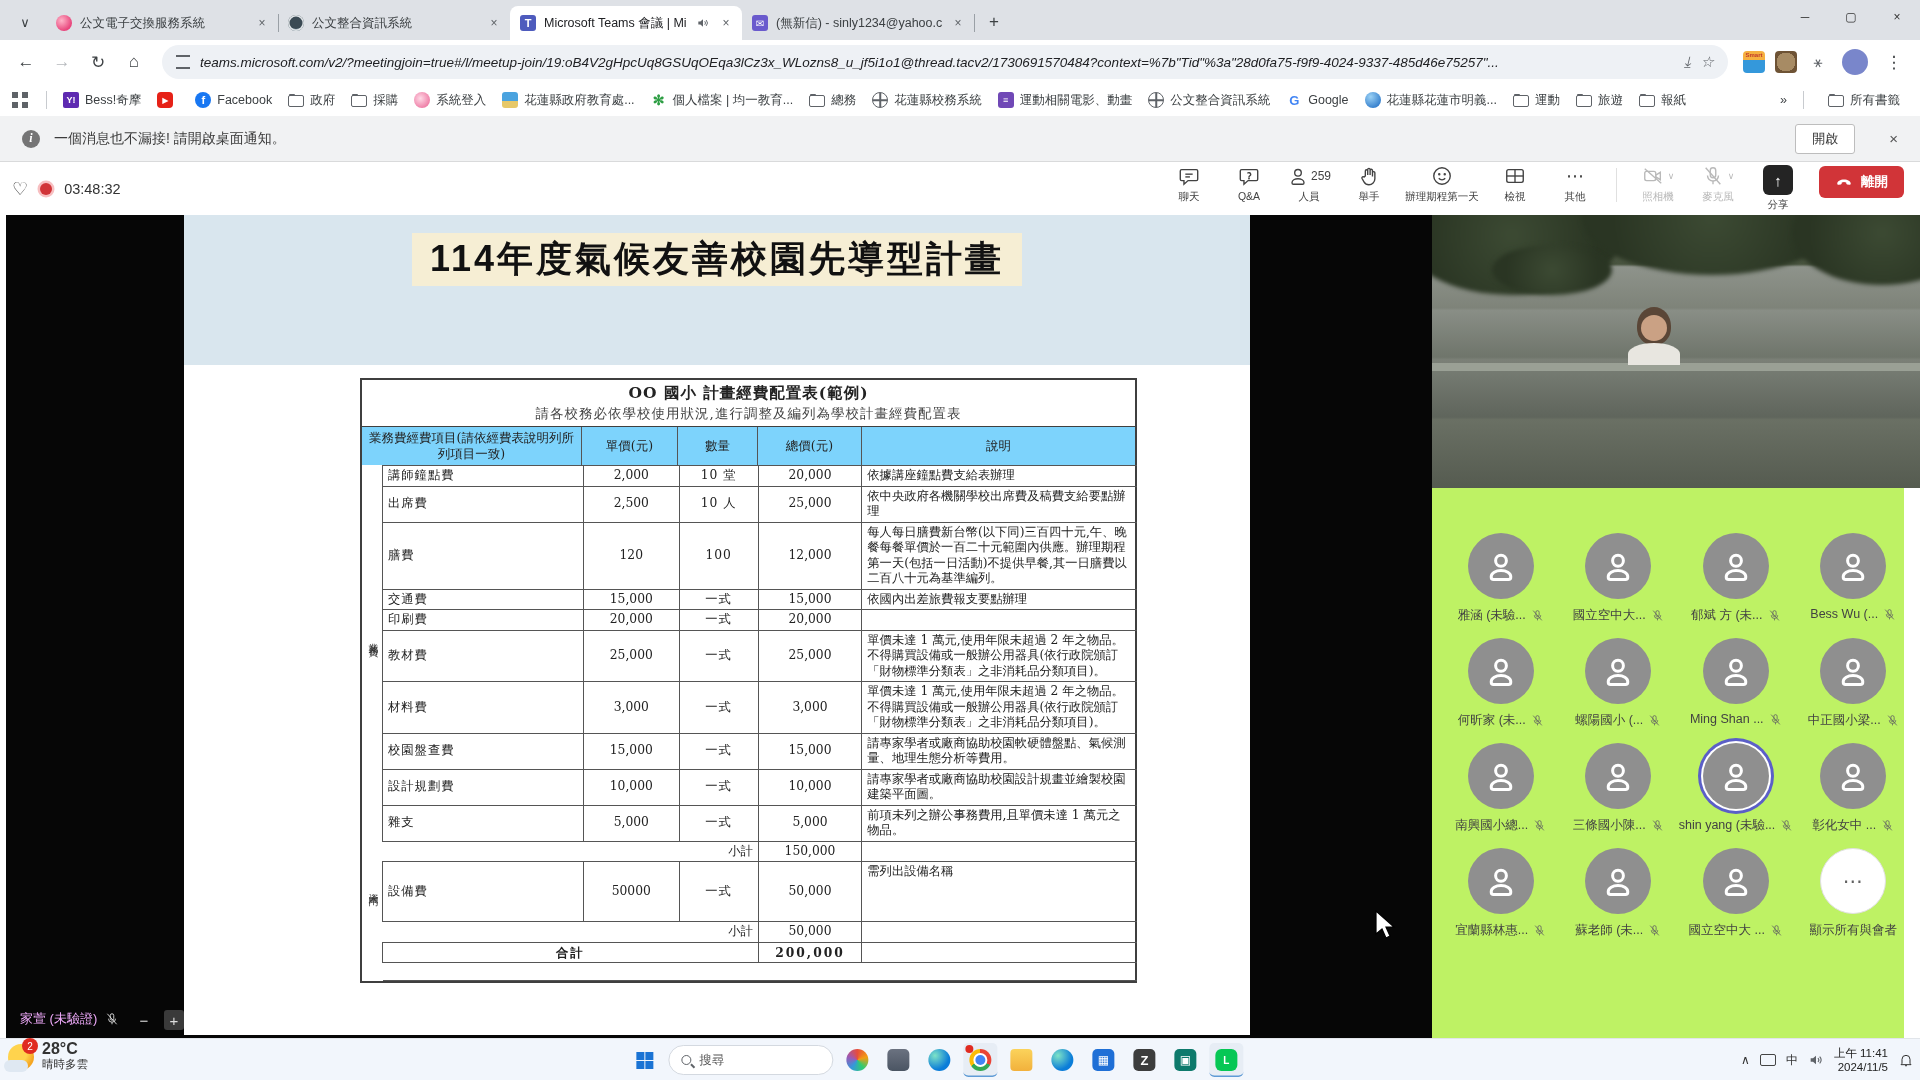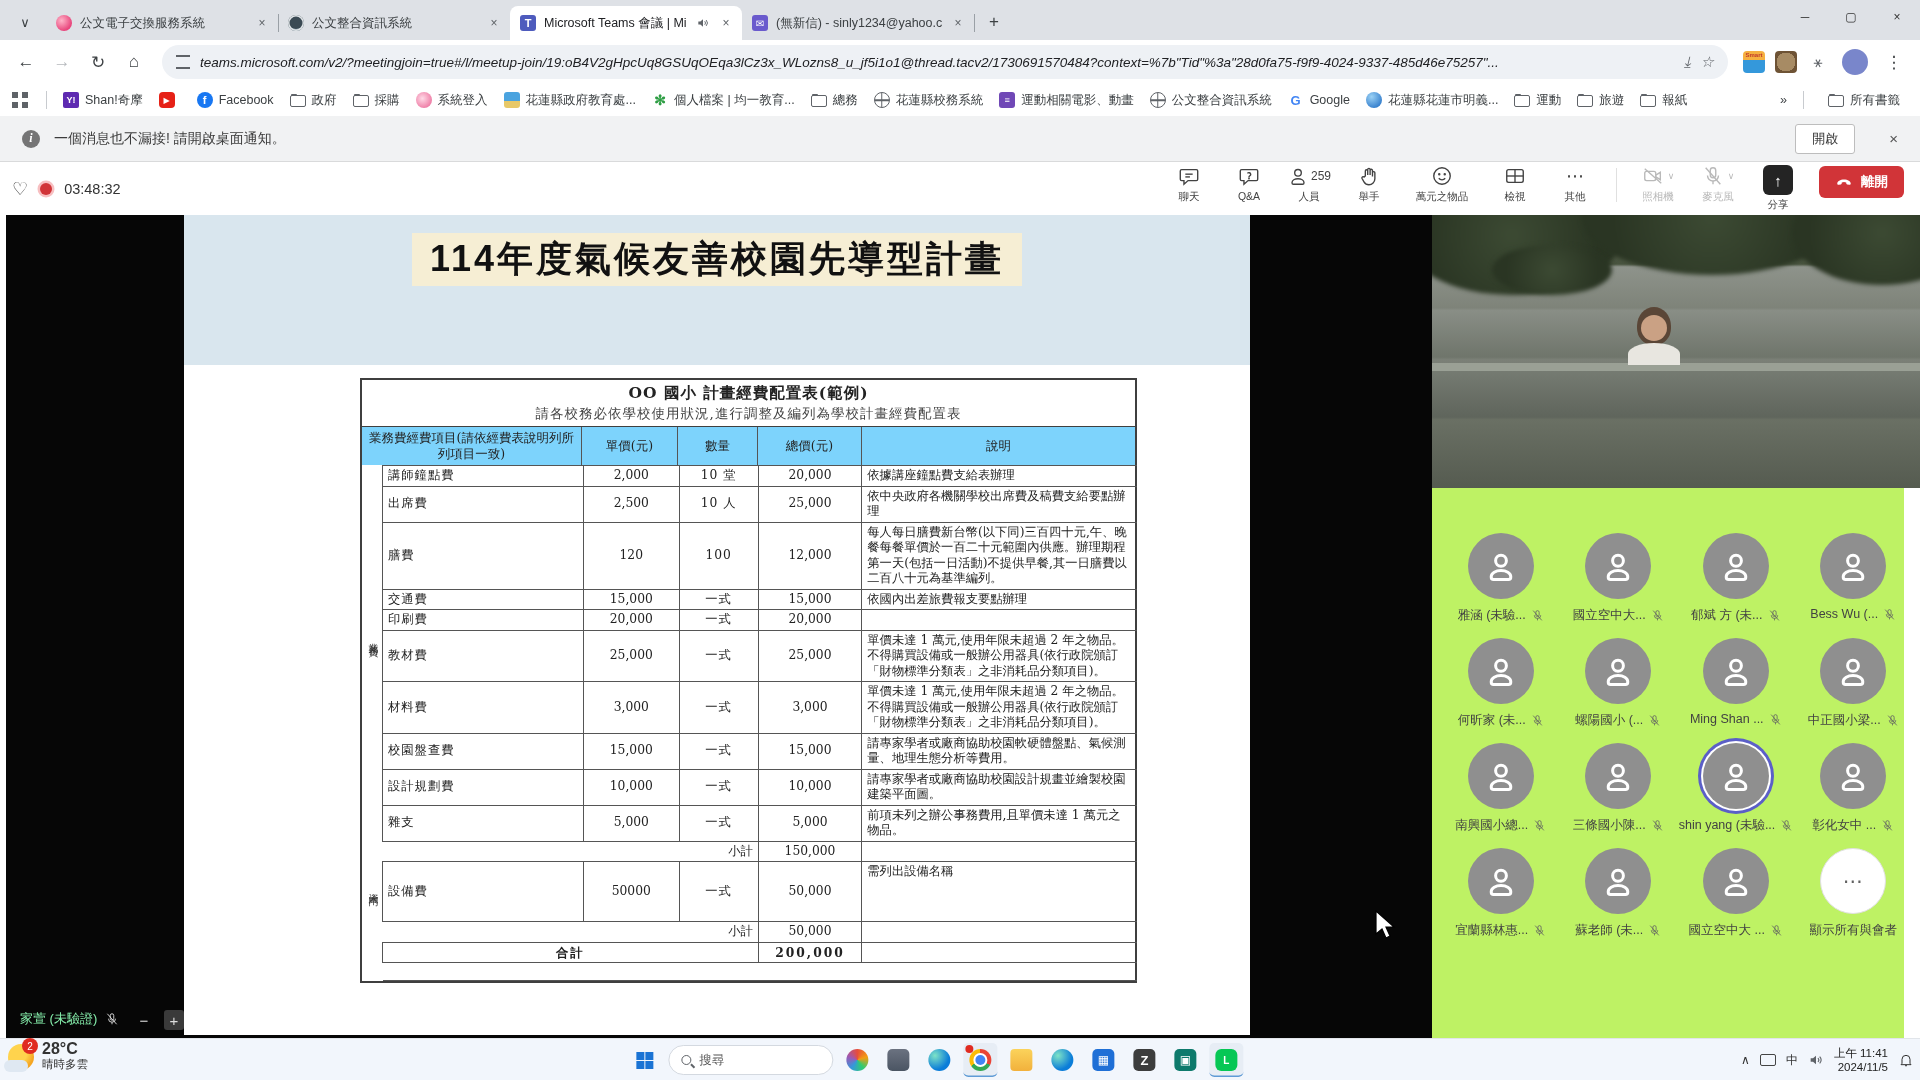--- a/index.html
+++ b/index.html
@@ -106,21 +106,21 @@
   #budget td { border:1px solid #555; padding:2px 5px; }
   #budget td.item { width:198px; text-align:left; letter-spacing:1px; }
   #budget td.unit { width:94px; text-align:center; }
   #budget td.qty { width:78px; text-align:center; letter-spacing:1px; }
   #budget td.tot { width:102px; text-align:center; }
   #budget td.note { width:271px; text-align:left; border-right:none; }
   #budget td.r { text-align:right; border-left:none; }
   #budget tr.totalrow td { font-weight:bold; letter-spacing:2px; }
   .vlabel { position:absolute; writing-mode:vertical-rl; font-size:10px; letter-spacing:2px; color:#333; left:4px; }
   
-  #presenter { position:absolute; left:14px; bottom:10px; display:flex; align-items:center; gap:8px; color:#86efac; font-size:13px; }
+  #presenter { position:absolute; left:14px; bottom:10px; display:flex; align-items:center; gap:8px; color:#f0abfc; font-size:13px; }
   #presenter svg { width:14px; height:14px; stroke:#e8e8e8; stroke-width:1.5; fill:none; }
   #stage-zoom { position:absolute; left:128px; bottom:8px; display:flex; gap:10px; }
   #stage-zoom span { width:20px; height:20px; display:flex; align-items:center; justify-content:center; color:#ddd; font-size:15px; }
   #stage-zoom .plus { background:#3a3a3a; border-radius:3px; }
 
   
   #rightpanel { position:absolute; left:1432px; top:215px; width:472px; height:823px; background:#bef264; }
   #video { position:absolute; left:0; top:0; width:488px; height:273px; overflow:hidden;
     background:linear-gradient(180deg,#5f6a57 0%,#49543f 18%,#8e938b 19%,#7e8379 34%,#898e86 35%,#6f756b 52%,#7b8077 53%,#5f655c 74%,#6a7064 75%,#555b50 100%); }
   .treeblob { position:absolute; border-radius:50%; background:radial-gradient(circle,#3c4a33,#2a3523 70%); filter:blur(2px); }
@@ -287,21 +287,21 @@
   <span id="avatar-chrome"></span>
   <span class="navbtn">⋮</span>
 </div>
 
 <div id="bookmarks">
   <span class="apps-ic"></span>
   <span class="bm-sep"></span>
 
     <span class="bm">
       <i class="yahoo">Y!</i>
-      <em style="font-style:normal">Shan!奇摩</em>
+      <em style="font-style:normal">Bess!奇摩</em>
     </span>
 
     <span class="bm">
       <i class="youtube">▶</i>
       <em style="font-style:normal"></em>
     </span>
 
     <span class="bm">
       <i class="facebook">f</i>
       <em style="font-style:normal">Facebook</em>
@@ -427,21 +427,21 @@
     <div class="mbtn">
       <svg>
           <use href="#sym-hand"></use>
         </svg>
         <span class="lbl">舉手</span>
     </div>
     <div class="mbtn wide">
       <svg>
           <use href="#sym-smile"></use>
         </svg>
-        <span class="lbl">萬元之物品</span>
+        <span class="lbl">辦理期程第一天</span>
     </div>
     <div class="mbtn">
       <svg>
           <use href="#sym-view"></use>
         </svg>
         <span class="lbl">檢視</span>
     </div>
     <div class="mbtn">
       <span style="font-size:18px; line-height:22px">⋯</span>
         <span class="lbl">其他</span>

